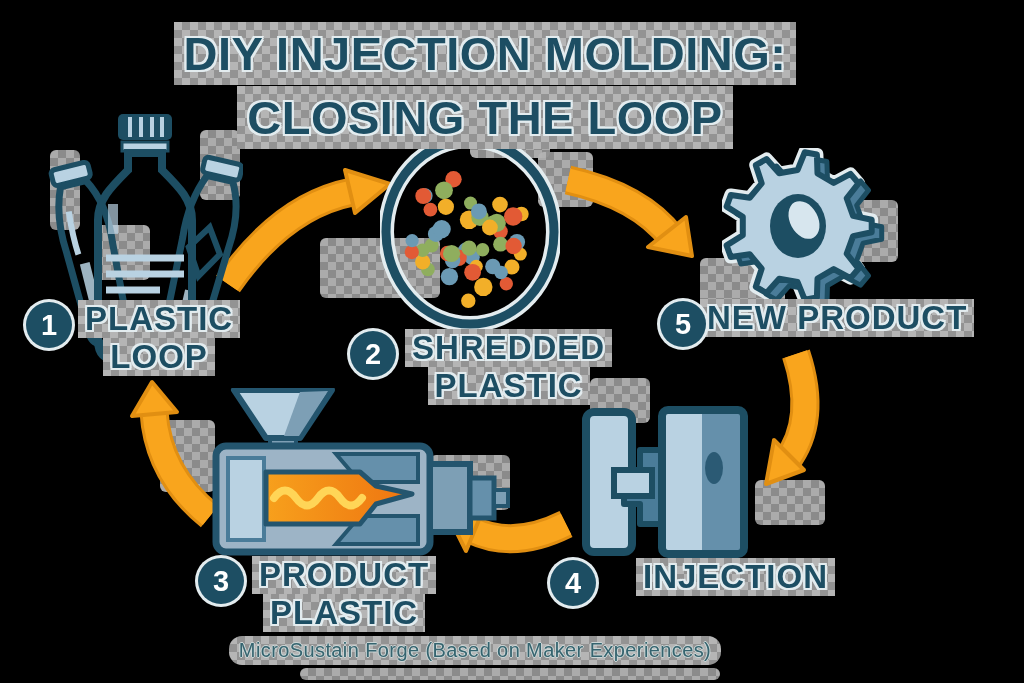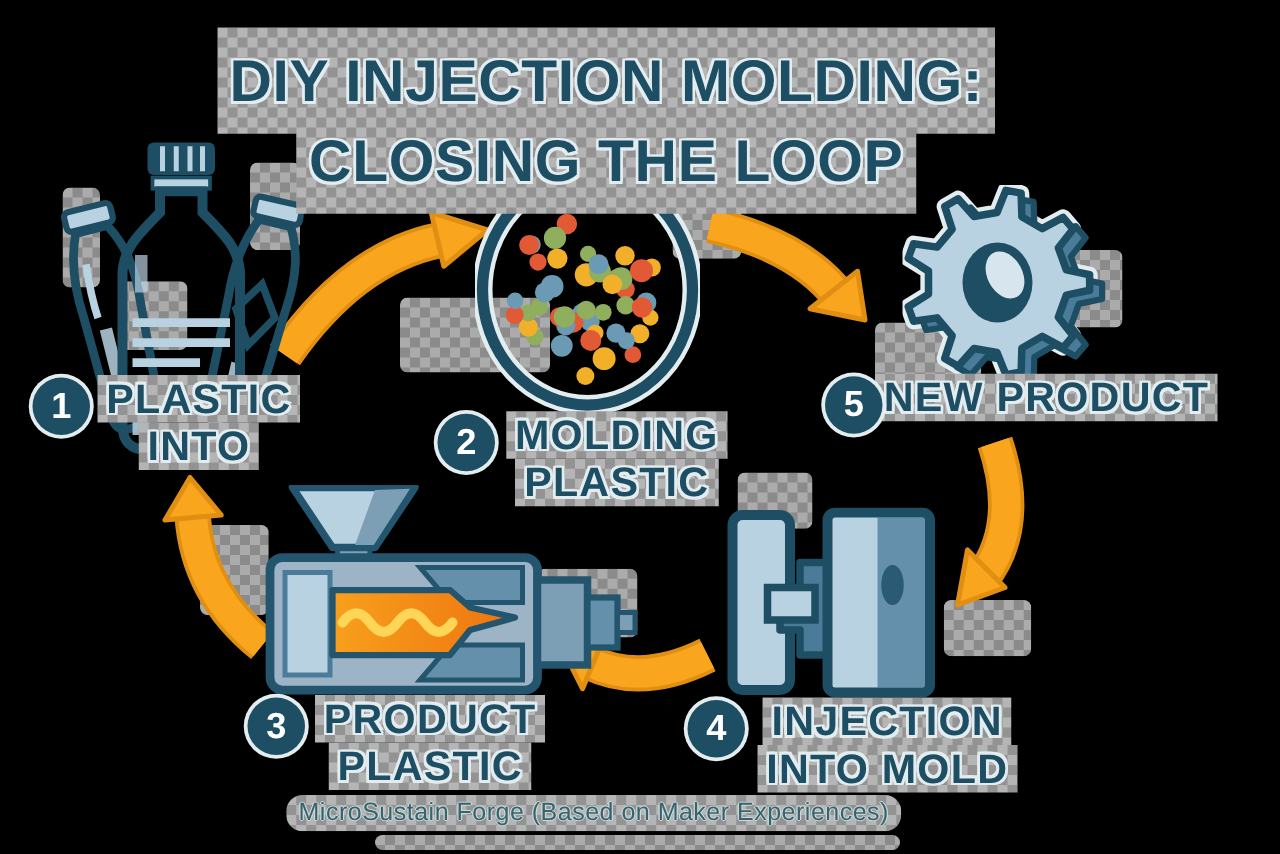--- a/index.html
+++ b/index.html
@@ -12,21 +12,21 @@
   html,body{margin:0;padding:0;background:#000;}
   .stage{position:relative;width:1024px;height:683px;background:var(--background);overflow:hidden;
          font-family:"Liberation Sans",sans-serif;}
   .checker{background:repeating-conic-gradient(var(--checker-b) 0 25%, var(--checker-a) 0 50%) 0 0/16px 16px;}
   .patch{position:absolute;z-index:1;border-radius:6px;opacity:.95;}
   .outlined{text-shadow:2px 0 0 var(--halo),-2px 0 0 var(--halo),0 2px 0 var(--halo),0 -2px 0 var(--halo),
             2px 2px 0 var(--halo),-2px -2px 0 var(--halo),2px -2px 0 var(--halo),-2px 2px 0 var(--halo);}
   .outlined-soft{text-shadow:1px 0 0 #ccd6d6,-1px 0 0 #ccd6d6,0 1px 0 #ccd6d6,0 -1px 0 #ccd6d6;}
   .title{position:absolute;left:0;width:970px;text-align:center;z-index:4;
          font-weight:bold;font-size:47px;letter-spacing:.5px;color:var(--teal);}
-  .t-line{display:inline-block;padding:15px 10px;}
+  .t-line{display:inline-block;padding:4px 10px;}
   .step{position:absolute;z-index:4;font-weight:bold;color:var(--teal);}
   .badge{position:absolute;left:0;top:2px;width:46px;height:46px;border-radius:50%;background:var(--teal);
          color:#ffffff;font-size:29px;display:flex;align-items:center;justify-content:center;
          box-shadow:0 0 0 3px var(--halo);}
   .lines{display:flex;flex-direction:column;align-items:center;}
   .line{display:block;width:max-content;font-size:33px;line-height:34px;letter-spacing:1px;padding:2px 7px;}
   .line:empty{display:none;}
   .caption{position:absolute;top:636px;left:0;width:950px;text-align:center;z-index:4;
            font-size:20px;letter-spacing:.4px;color:#35646f;}
   .c-line{display:inline-block;padding:3px 10px;border-radius:13px;}
@@ -214,45 +214,44 @@
       <rect x="124" y="8" width="38" height="136" fill="var(--steel-blue)"></rect>
       <rect x="84" y="4" width="82" height="144" rx="6" fill="none" stroke="var(--teal)" stroke-width="8"></rect>
       <ellipse cx="136" cy="62" rx="9" ry="16" fill="#2b5a74"></ellipse>
     </g>
   </svg>
 
   <div class="step" style="left:26px;top:300px">
     <span class="badge">1</span>
     <div class="lines" style="margin-left:52px">
       <span class="line checker outlined">PLASTIC</span>
-      <span class="line checker outlined">INTO</span>
+      <span class="line checker outlined">LOOP</span>
     </div>
   </div>
 
   <div class="step" style="left:350px;top:329px">
     <span class="badge">2</span>
     <div class="lines" style="margin-left:55px">
-      <span class="line checker outlined">MOLDING</span>
+      <span class="line checker outlined">SHREDDED</span>
       <span class="line checker outlined">PLASTIC</span>
     </div>
   </div>
 
   <div class="step" style="left:198px;top:556px">
     <span class="badge">3</span>
     <div class="lines" style="margin-left:54px">
       <span class="line checker outlined">PRODUCT</span>
       <span class="line checker outlined">PLASTIC</span>
     </div>
   </div>
 
   <div class="step" style="left:550px;top:558px">
     <span class="badge">4</span>
-    <div class="lines" style="margin-left:56px">
+    <div class="lines" style="margin-left:86px">
       <span class="line checker outlined">INJECTION</span>
-      <span class="line checker outlined">INTO MOLD</span>
     </div>
   </div>
 
   <div class="step" style="left:660px;top:299px">
     <span class="badge">5</span>
     <div class="lines" style="margin-left:40px">
       <span class="line checker outlined">NEW PRODUCT</span>
 
     </div>
   </div>

